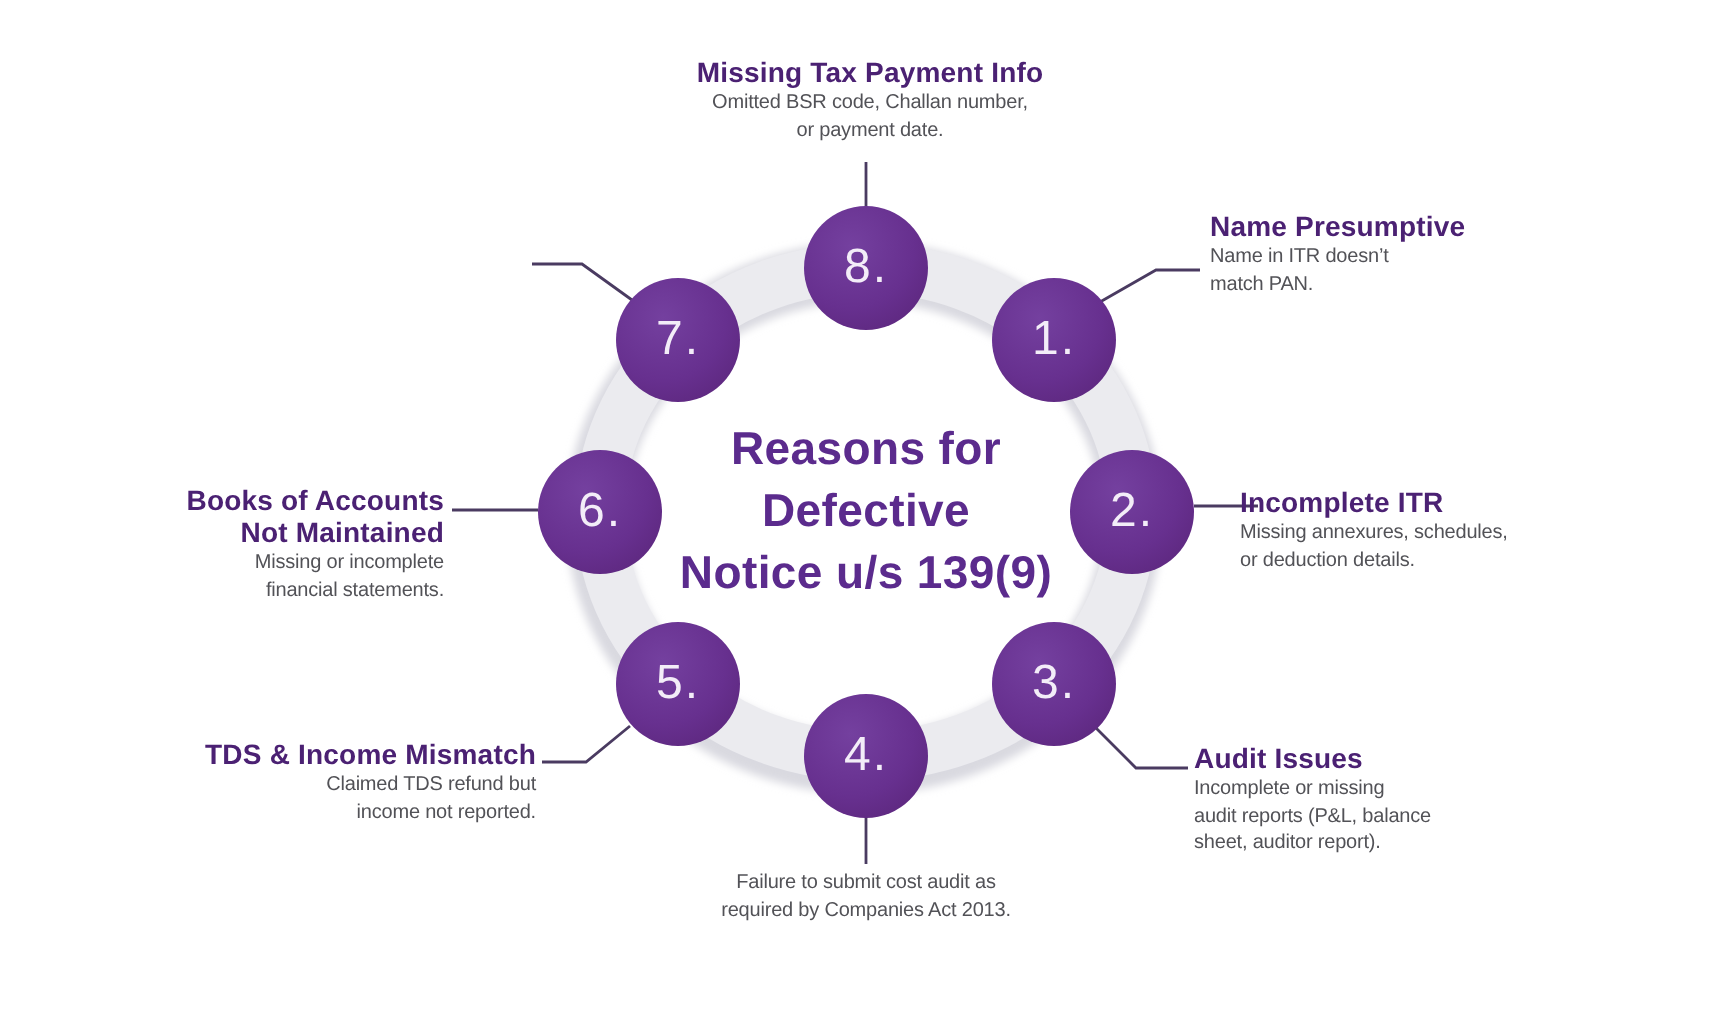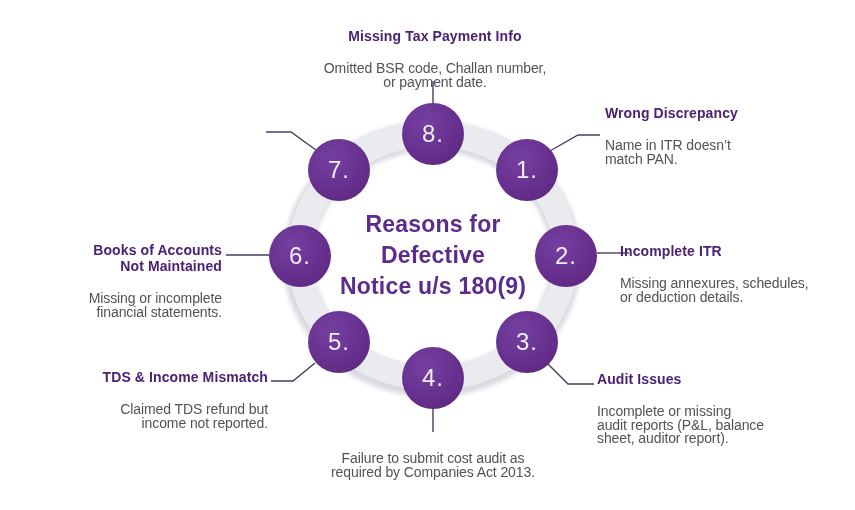--- a/index.html
+++ b/index.html
@@ -27,21 +27,21 @@
     color:#5b2b8d;font-size:23px;font-weight:bold;line-height:31px;
     white-space:pre-line;letter-spacing:.2px;
   }
   
   .label{position:absolute;}
   .label .title{
     color:#4b2173;font-size:14px;font-weight:bold;line-height:16px;
     white-space:pre-line;letter-spacing:.1px;
   }
   .label .desc{
-    color:#525257;font-size:14px;line-height:13.5px;margin-top:18px;
+    color:#525257;font-size:10px;line-height:13.5px;margin-top:1px;
     white-space:pre-line;letter-spacing:-0.1px;
   }
   .align-c{text-align:center;} .align-l{text-align:left;} .align-r{text-align:right;}
   .L8{left:285px;top:28px;width:300px;}
   .L1{left:605px;top:105px;width:175px;}
   .L2{left:620px;top:243px;width:205px;}
   .L3{left:597px;top:371px;width:185px;}
   .L4{left:293px;top:434px;width:280px;}
   .L5{left:68px;top:369px;width:200px;}
   .L6{left:72px;top:242px;width:150px;}
@@ -92,24 +92,24 @@
     </div>
   <div class="circle c7">
       <span class="num">7.</span>
     </div>
   <div class="circle c8">
       <span class="num">8.</span>
     </div>
 
   <div class="center-title">Reasons for
 Defective
-Notice u/s 180(9)</div>
+Notice u/s 139(9)</div>
 
   <div class="label L1 align-l">
-    <div class="title">Wrong Discrepancy</div>
+    <div class="title">Name Presumptive</div>
     <div class="desc">Name in ITR doesn’t
 match PAN.</div>
   </div>
   <div class="label L2 align-l">
     <div class="title">Incomplete ITR</div>
     <div class="desc">Missing annexures, schedules,
 or deduction details.</div>
   </div>
   <div class="label L3 align-l">
     <div class="title">Audit Issues</div>

